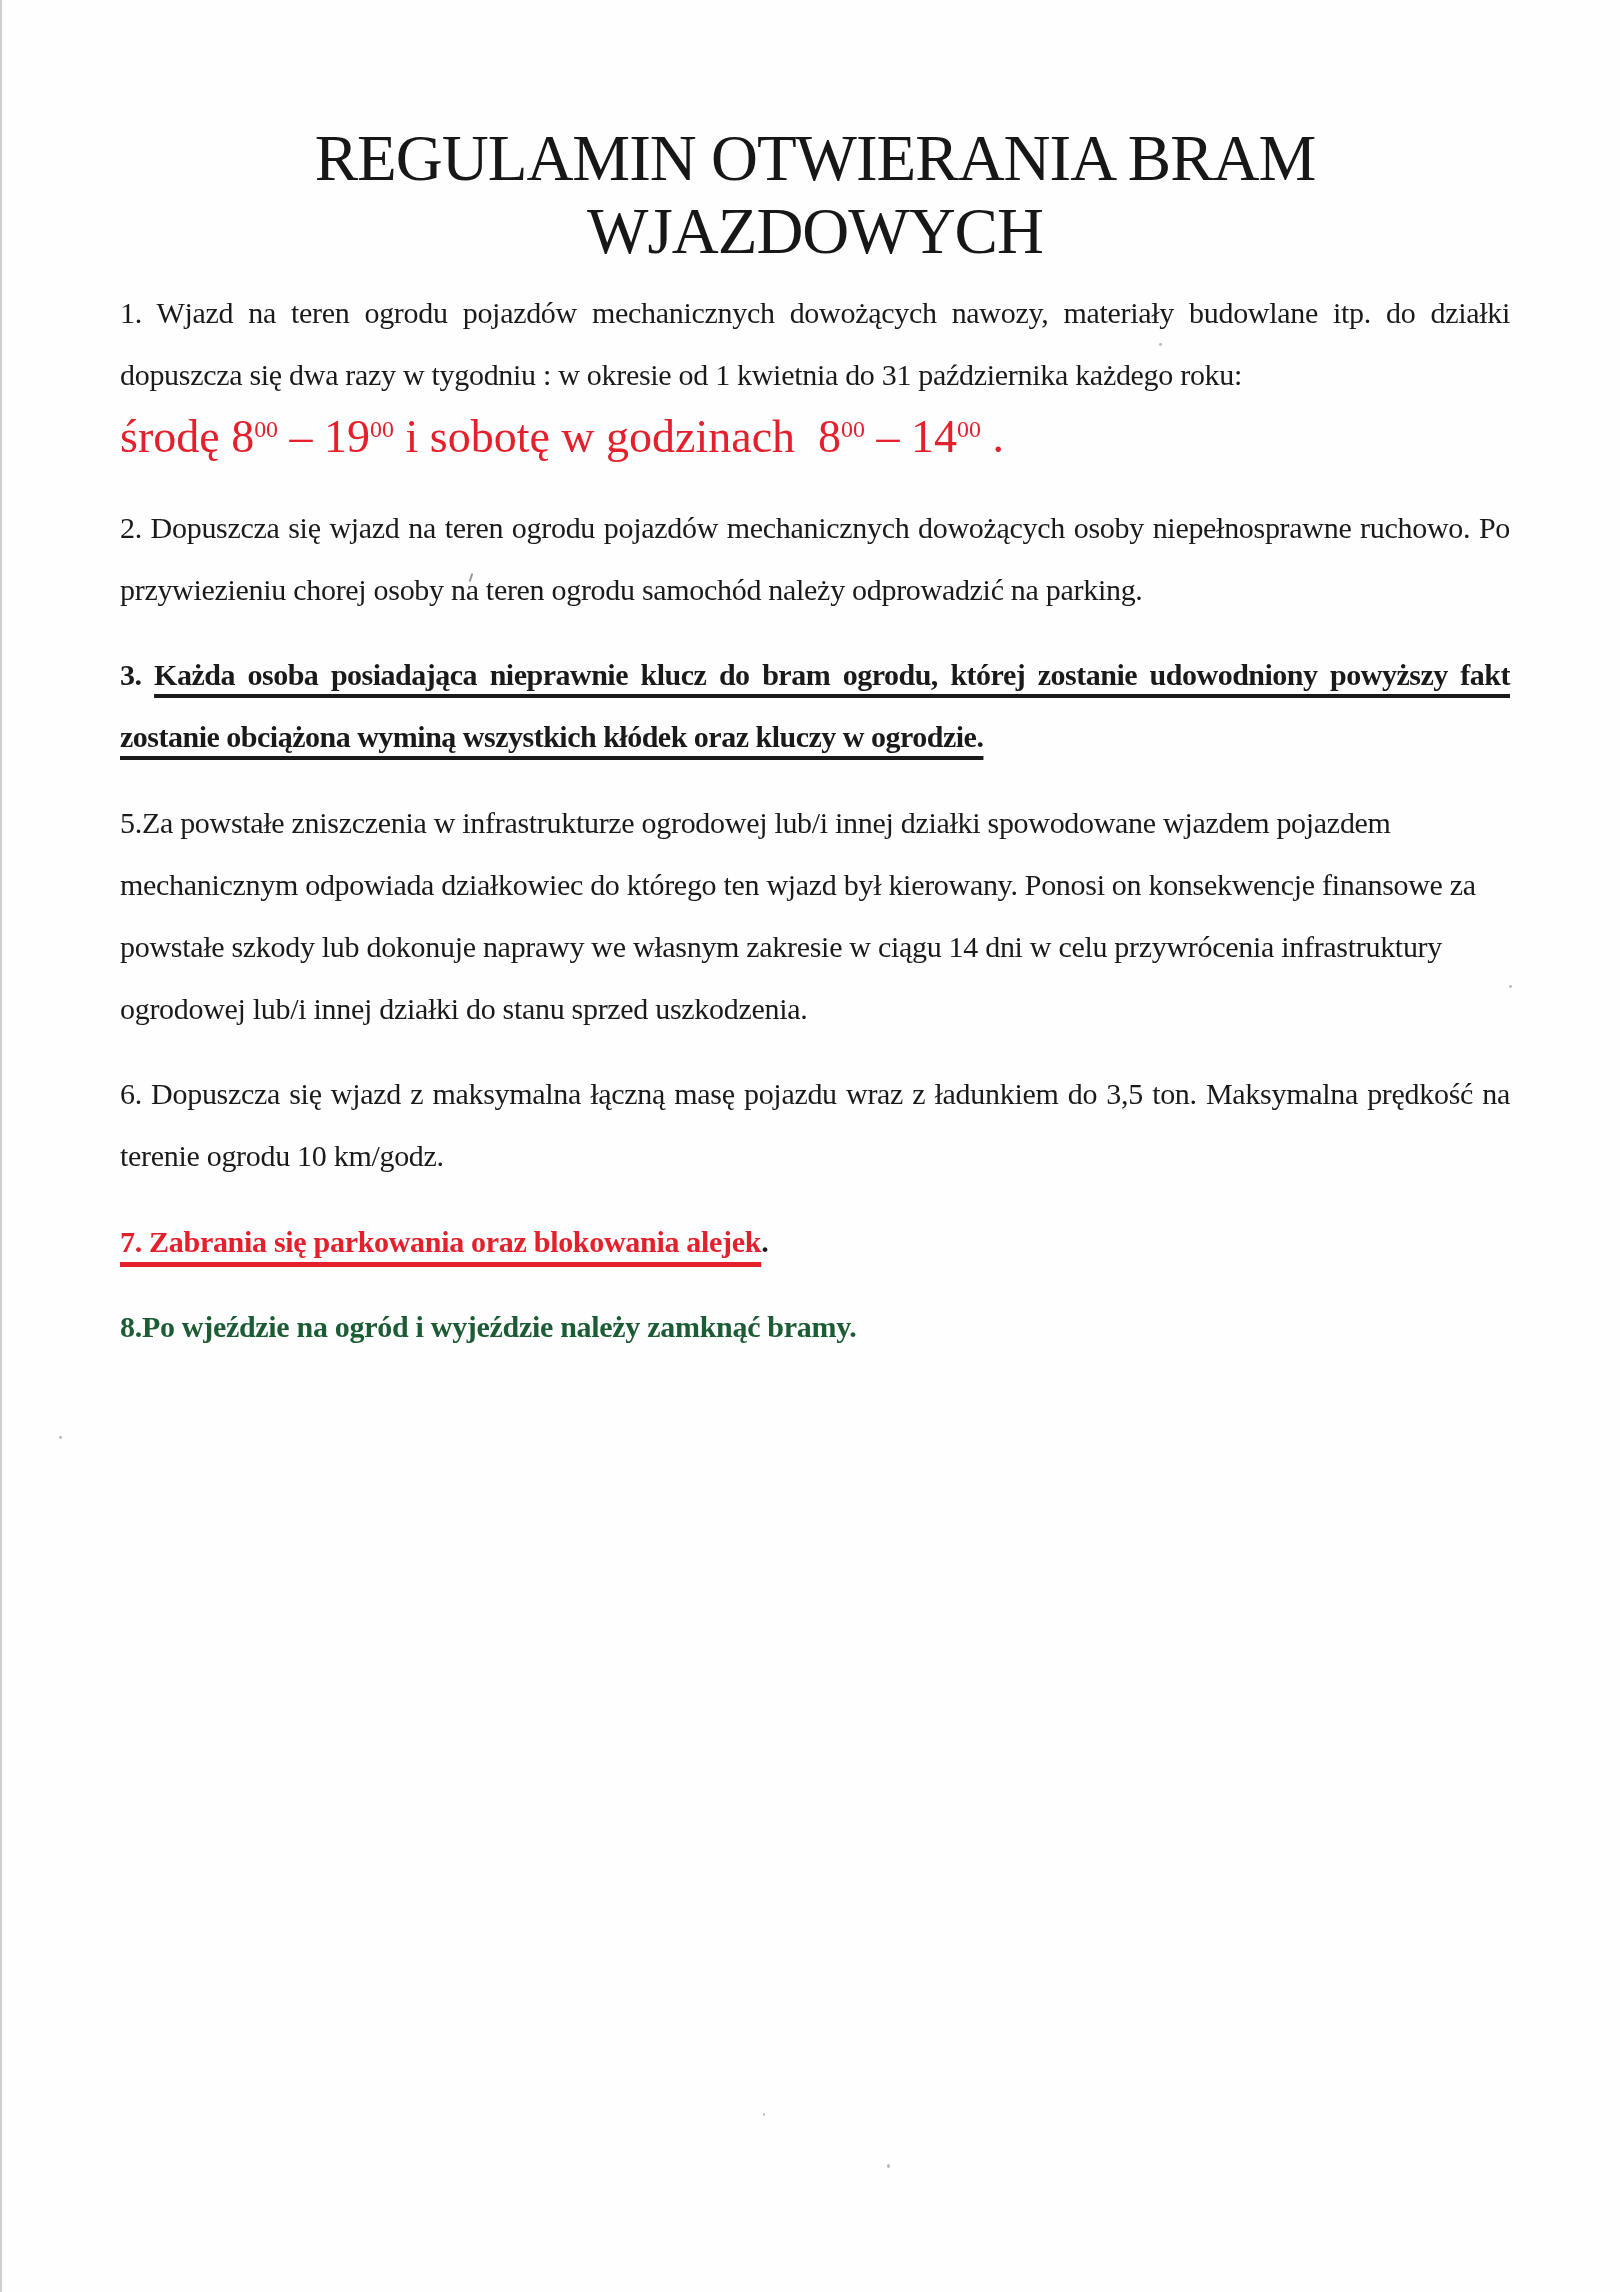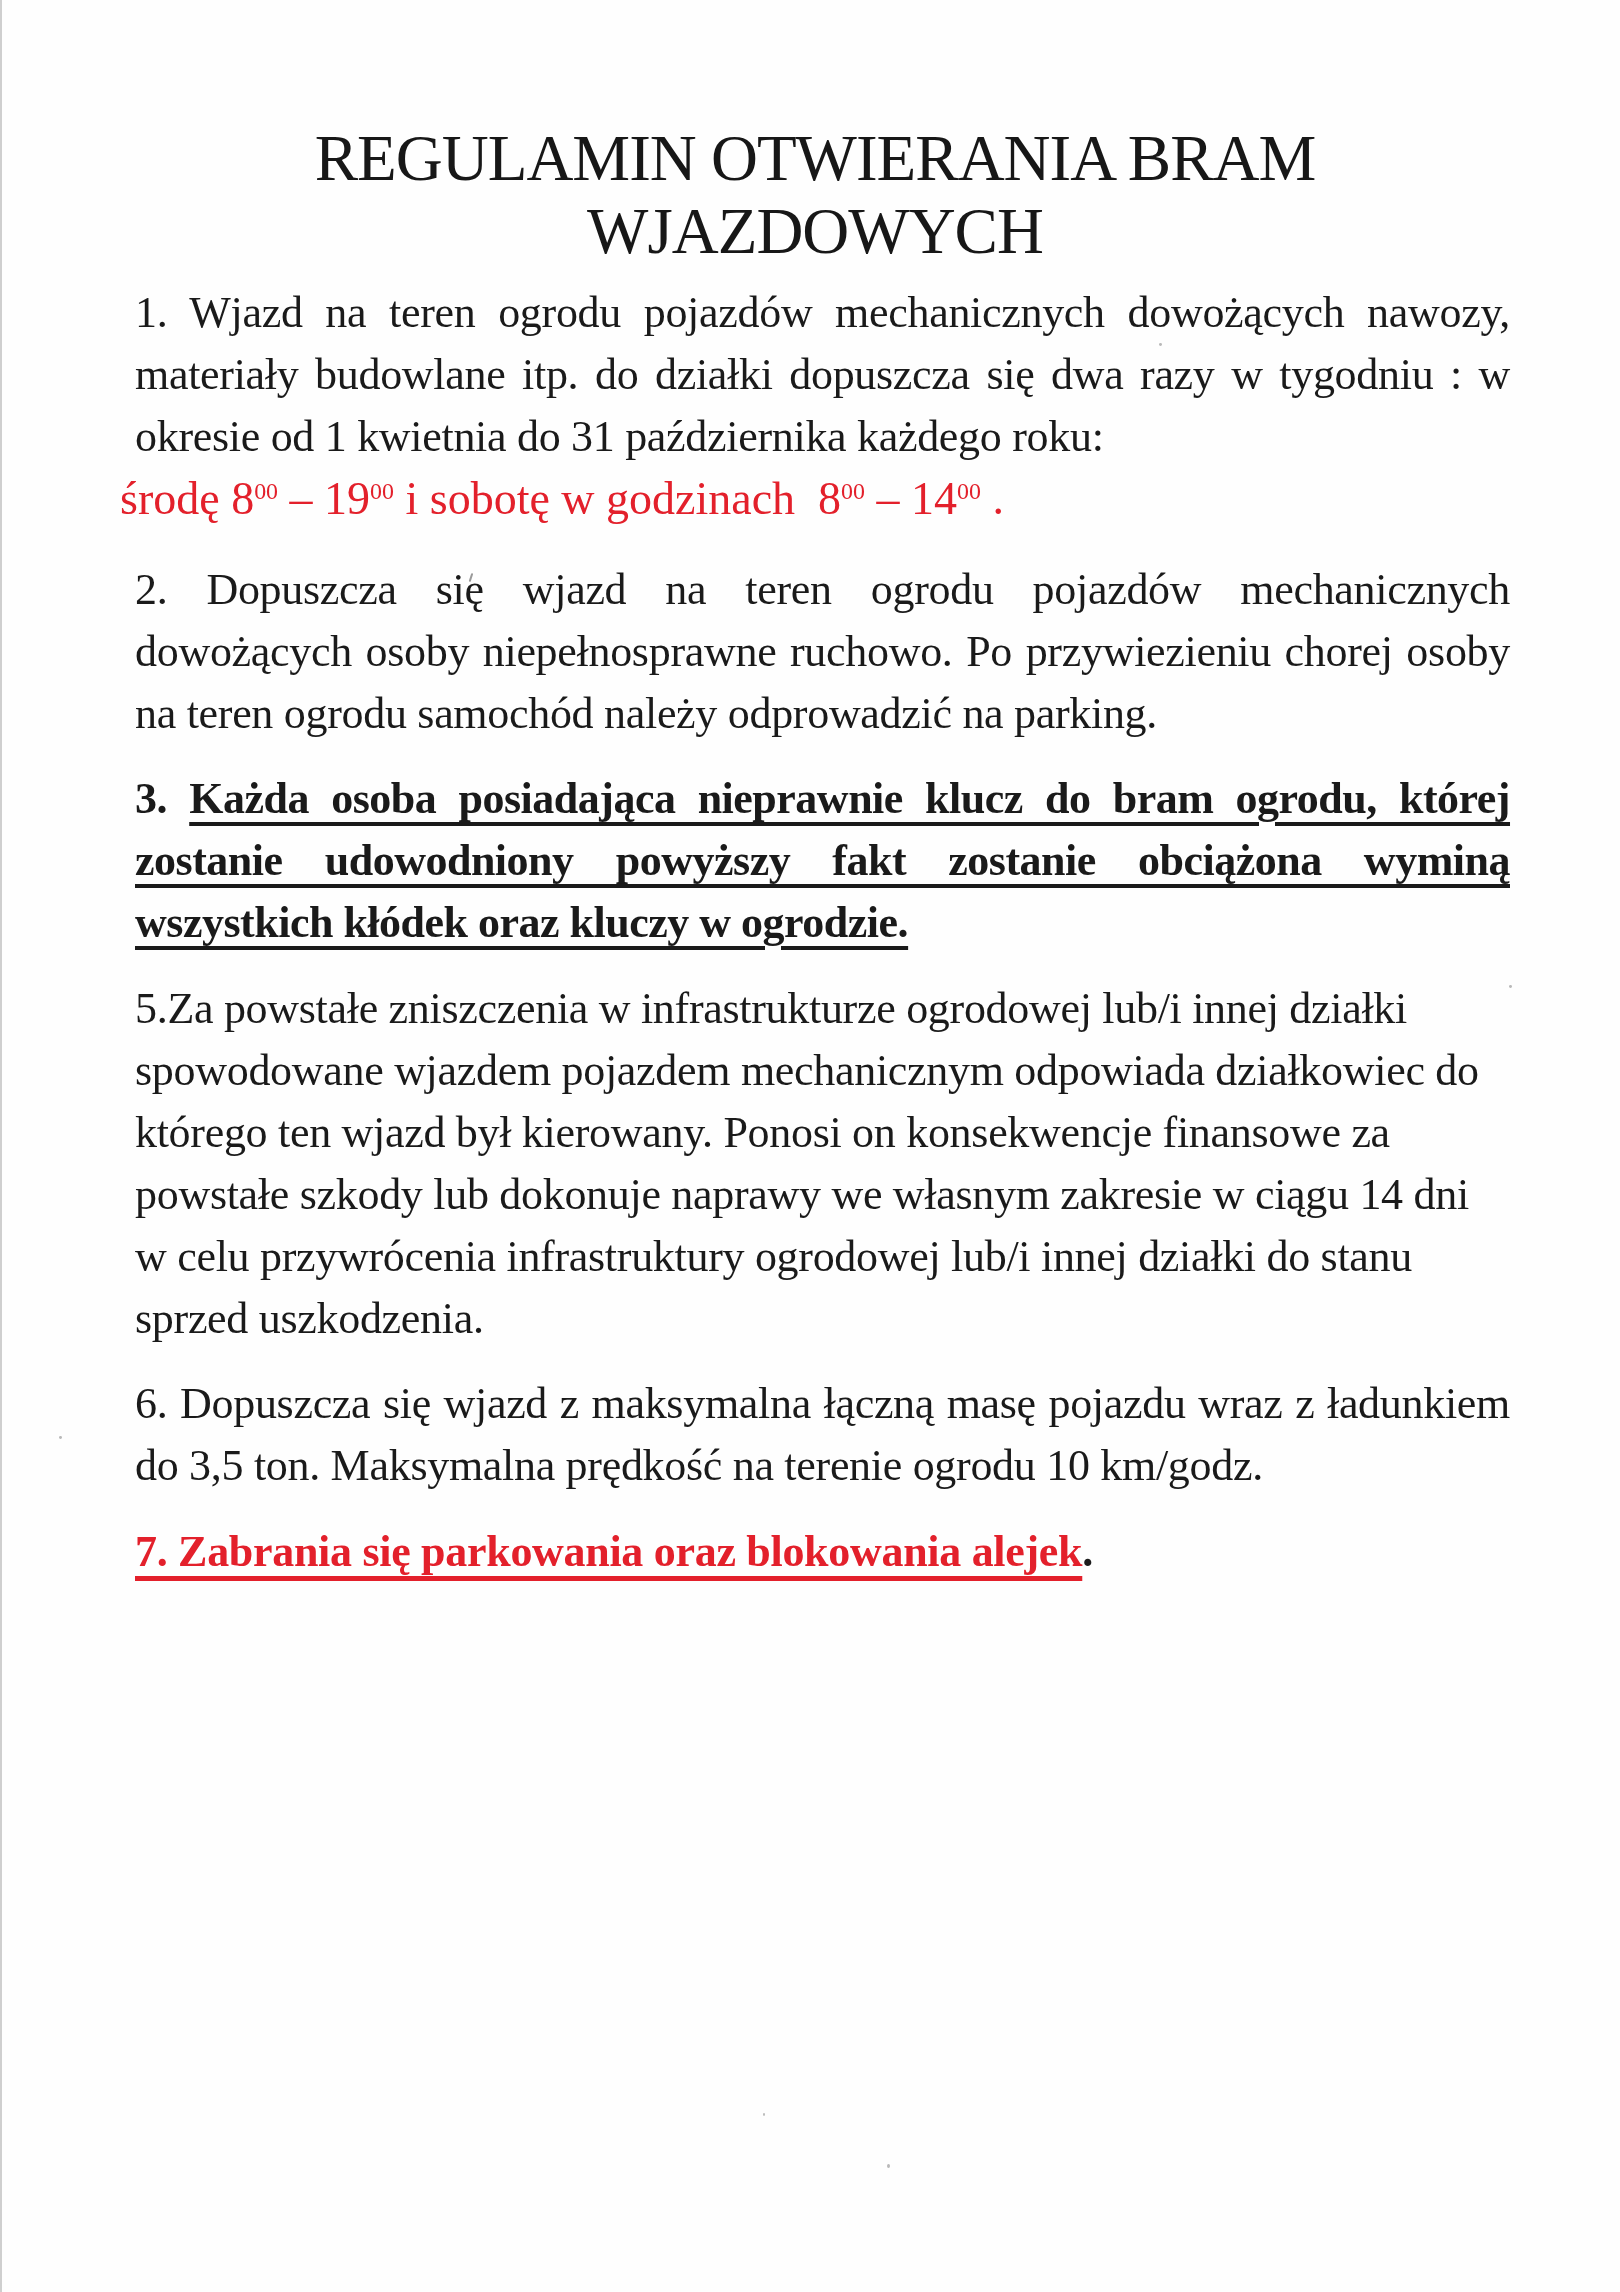--- a/index.html
+++ b/index.html
@@ -29,26 +29,25 @@
     margin-top:122px;
     margin-bottom:13.7px;
     text-align:center;
     font-weight:normal;
     font-size:65px;
     line-height:73px;
     letter-spacing:-1px;
     color:#171717;
   }
   p.body-par {
-    font-size:44px;
+    font-size:30px;
     line-height:62px;
     letter-spacing:-0.3px;
     margin-bottom:23.5px;
     color:#1a1a1a;
-    margin-left:15px;
   }
   p.justified { text-align:justify; }
   p.p1 { margin-bottom:0; }
   p.hours {
     font-size:46px;
     line-height:62px;
     color:#e3202b;
     white-space:pre-wrap;
     margin-bottom:29px;
   }
@@ -117,16 +116,17 @@
 
     <p class="body-par justified p3"><span>3. </span><span class="u-black">Każda osoba posiadająca nieprawnie klucz do bram ogrodu, której zostanie udowodniony powyższy fakt zostanie obciążona wyminą wszystkich kłódek oraz kluczy w ogrodzie.</span></p>
 
 
     <p class="body-par">5.Za powstałe zniszczenia w infrastrukturze ogrodowej lub/i innej działki spowodowane wjazdem pojazdem mechanicznym odpowiada działkowiec do którego ten wjazd był kierowany. Ponosi on konsekwencje finansowe za powstałe szkody lub dokonuje naprawy we własnym zakresie w ciągu 14 dni w celu przywrócenia infrastruktury ogrodowej lub/i innej działki do stanu sprzed uszkodzenia.</p>
 
     <p class="body-par justified">6. Dopuszcza się wjazd z maksymalna łączną masę pojazdu wraz z ładunkiem do 3,5 ton. Maksymalna prędkość na terenie ogrodu 10 km/godz.</p>
 
     <p class="body-par p7"><span class="p7-red">7. Zabrania się parkowania oraz blokowania alejek</span><span class="p7-period">.</span></p>
 
+    <p class="body-par p8">8.Po wjeździe na ogród i wyjeździe należy zamknąć bramy.</p>
 
   </div>
 </div>
 
 
 </body></html>

